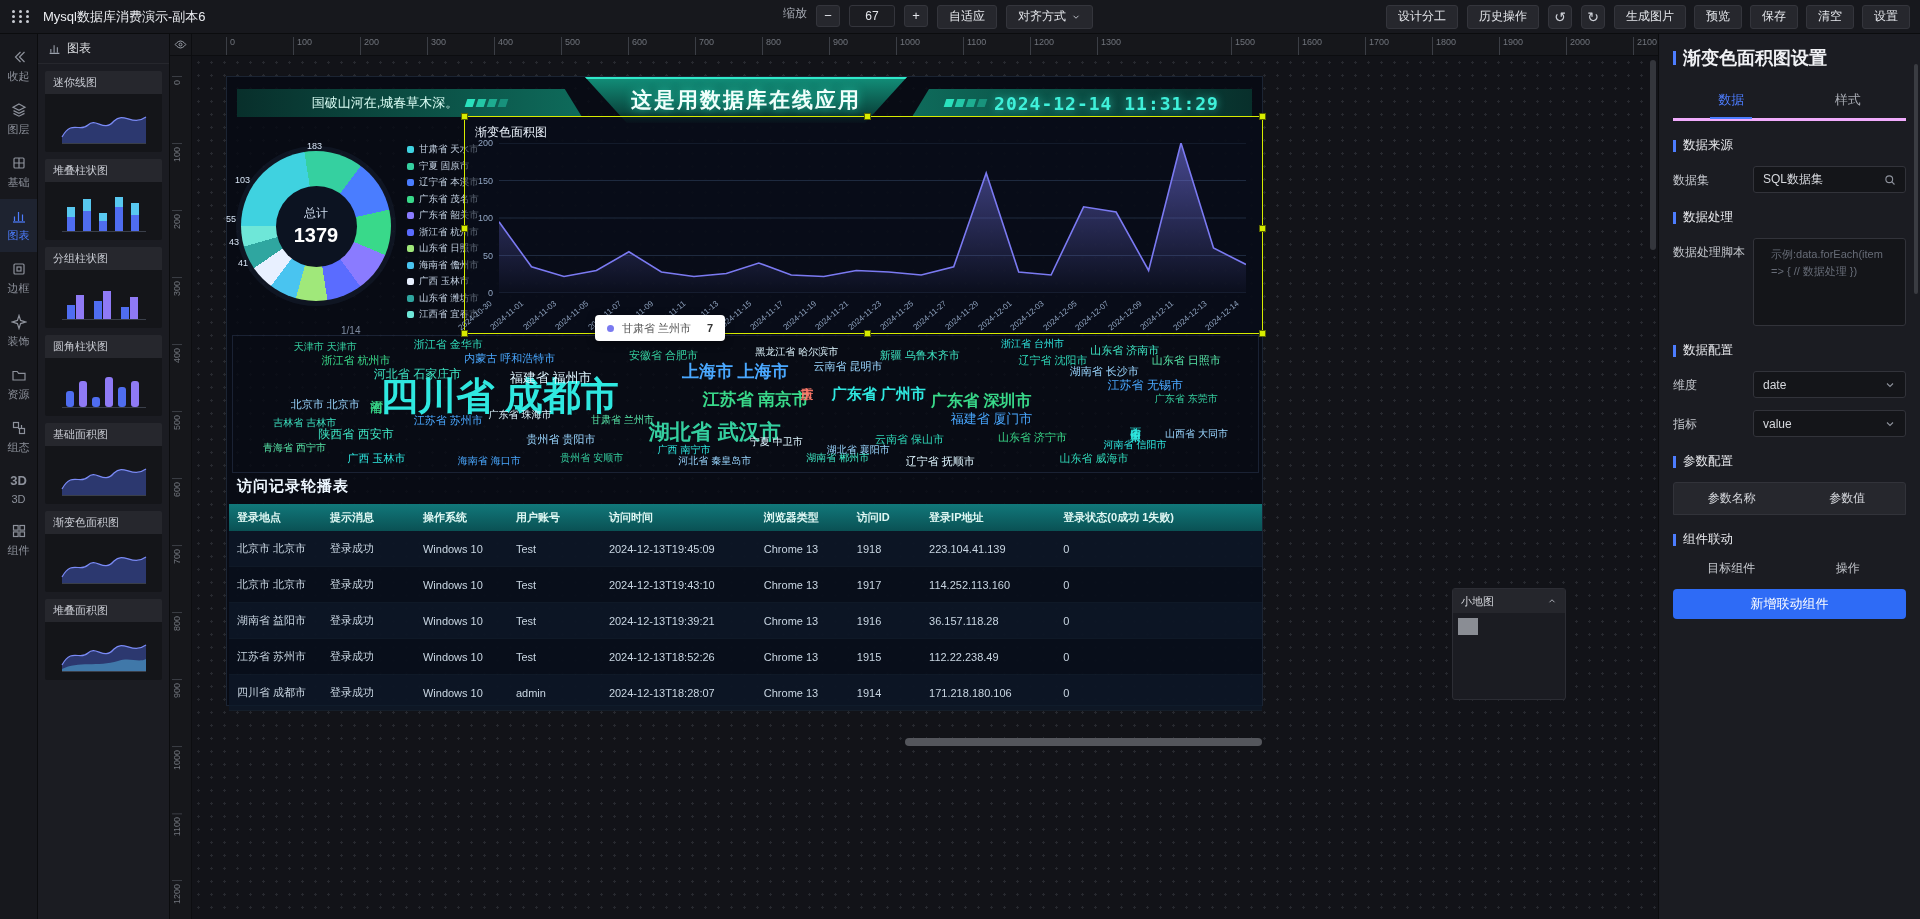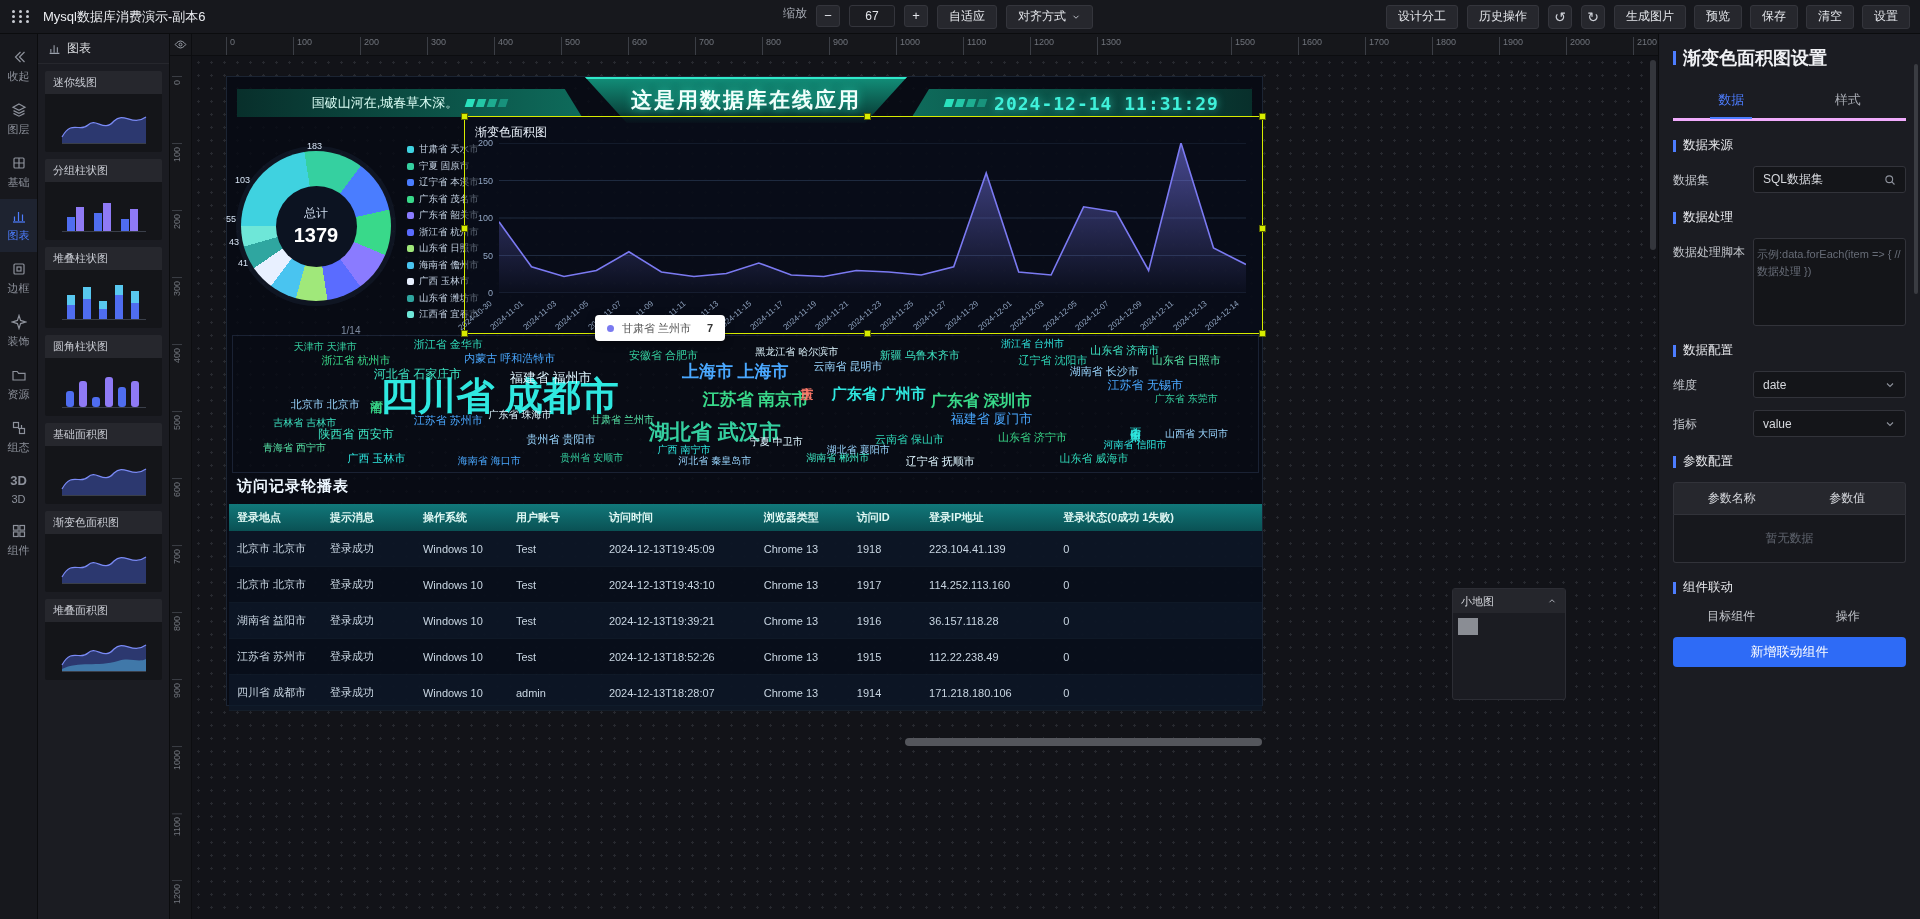--- a/index.html
+++ b/index.html
@@ -118,21 +118,21 @@
 .tab{flex:1;text-align:center;padding:9px 0;font-size:13px;color:#a8abb3;cursor:pointer;position:relative}
 .tab.active{color:#4d7dff}
 .tab.active::after{content:"";position:absolute;left:32%;right:32%;bottom:-1px;height:2px;background:#4d7dff}
 .sec-label{display:flex;align-items:center;gap:7px;font-size:12.5px;color:#e8e9ed;margin:16px 0 12px}
 .sec-label::before{content:"";width:3px;height:12px;background:#4d7dff}
 .field{display:flex;margin-bottom:12px}
 .field-label{width:80px;font-size:12px;color:#c3c6cc;padding-top:6px;flex:none}
 .ctrl-box{flex:1;height:27px;background:#141519;border:1px solid #32333a;border-radius:3px;display:flex;align-items:center;padding:0 9px;font-size:12px;color:#d7d9de;gap:6px}
 .ctrl-box .grow{flex:1}
 .ctrl-box svg{width:12px;height:12px;stroke:#8d919b;fill:none;stroke-width:1.5;flex:none}
-.script-box{flex:1;height:88px;background:#141519;border:1px solid #32333a;border-radius:3px;padding:7px 3px;font-size:11px;line-height:1.55;color:#676c77}
+.script-box{flex:1;height:88px;background:#141519;border:1px solid #32333a;border-radius:3px;padding:7px 17px;font-size:11px;line-height:1.55;color:#676c77}
 .ptable-head{display:flex;background:#26272d;border:1px solid #32333a;border-radius:3px 3px 0 0}
 .ptable-head div{flex:1;text-align:center;padding:7px 0;font-size:12px;color:#d4d6db}
 .ptable-body{height:48px;background:#17181d;border:1px solid #32333a;border-top:none;border-radius:0 0 3px 3px;display:flex;align-items:center;justify-content:center;font-size:12px;color:#5d626d;color:#5e636d}
 .link-head{display:flex;margin:4px 0 12px}
 .link-head div{flex:1;text-align:center;font-size:12px;color:#c3c6cc}
 .blue-btn{width:100%;height:30px;background:#2e6bf6;border-radius:4px;color:#fff;font-size:13px;display:flex;align-items:center;justify-content:center}
 #set-scroll{position:absolute;right:2px;top:30px;width:4px;height:230px;background:#3a3c42;border-radius:2px}
 </style>
 </head>
 <body>
@@ -260,48 +260,48 @@
         <div class="cp-label">迷你线图</div>
   <div class="cp-thumb">
           <svg viewBox="0 0 92 48" xmlns="http://www.w3.org/2000/svg">
             <line x1="4" y1="44.5" x2="88" y2="44.5" stroke="#3a3f4a" stroke-width="1"></line>
             <path d="M4 38 C14 20,22 34,30 26 C38 18,46 34,56 22 C66 12,74 28,88 18 L88 44 L4 44 Z" fill="rgba(79,109,240,.4)"></path>
             <path d="M4 38 C14 20,22 34,30 26 C38 18,46 34,56 22 C66 12,74 28,88 18" stroke="#7a8af5" fill="none" stroke-width="1.2"></path>
           </svg>
         </div>
       </div>
       <div class="cp-item">
-        <div class="cp-label">分组柱状图</div>
-  <div class="cp-thumb">
-          <svg viewBox="0 0 92 48" xmlns="http://www.w3.org/2000/svg">
-            <line x1="4" y1="44.5" x2="88" y2="44.5" stroke="#3a3f4a" stroke-width="1"></line>
-            <rect x="9" y="30" width="8" height="14" fill="#4f6df0"></rect>
-            <rect x="18" y="20" width="8" height="24" fill="#8f7af5"></rect>
-            <rect x="36" y="26" width="8" height="18" fill="#4f6df0"></rect>
-            <rect x="45" y="16" width="8" height="28" fill="#8f7af5"></rect>
-            <rect x="63" y="32" width="8" height="12" fill="#4f6df0"></rect>
-            <rect x="72" y="22" width="8" height="22" fill="#8f7af5"></rect>
-          </svg>
-        </div>
-      </div>
-      <div class="cp-item">
         <div class="cp-label">堆叠柱状图</div>
   <div class="cp-thumb">
           <svg viewBox="0 0 92 48" xmlns="http://www.w3.org/2000/svg">
             <line x1="4" y1="44.5" x2="88" y2="44.5" stroke="#3a3f4a" stroke-width="1"></line>
             <rect x="9" y="30" width="8" height="14" fill="#4f6df0"></rect>
             <rect x="9" y="20" width="8" height="10" fill="#58c8f0"></rect>
             <rect x="25" y="24" width="8" height="20" fill="#4f6df0"></rect>
             <rect x="25" y="12" width="8" height="12" fill="#58c8f0"></rect>
             <rect x="41" y="34" width="8" height="10" fill="#4f6df0"></rect>
             <rect x="41" y="26" width="8" height="8" fill="#58c8f0"></rect>
             <rect x="57" y="20" width="8" height="24" fill="#4f6df0"></rect>
             <rect x="57" y="10" width="8" height="10" fill="#58c8f0"></rect>
             <rect x="73" y="28" width="8" height="16" fill="#4f6df0"></rect>
             <rect x="73" y="16" width="8" height="12" fill="#58c8f0"></rect>
+          </svg>
+        </div>
+      </div>
+      <div class="cp-item">
+        <div class="cp-label">分组柱状图</div>
+  <div class="cp-thumb">
+          <svg viewBox="0 0 92 48" xmlns="http://www.w3.org/2000/svg">
+            <line x1="4" y1="44.5" x2="88" y2="44.5" stroke="#3a3f4a" stroke-width="1"></line>
+            <rect x="9" y="30" width="8" height="14" fill="#4f6df0"></rect>
+            <rect x="18" y="20" width="8" height="24" fill="#8f7af5"></rect>
+            <rect x="36" y="26" width="8" height="18" fill="#4f6df0"></rect>
+            <rect x="45" y="16" width="8" height="28" fill="#8f7af5"></rect>
+            <rect x="63" y="32" width="8" height="12" fill="#4f6df0"></rect>
+            <rect x="72" y="22" width="8" height="22" fill="#8f7af5"></rect>
           </svg>
         </div>
       </div>
       <div class="cp-item">
         <div class="cp-label">圆角柱状图</div>
   <div class="cp-thumb">
           <svg viewBox="0 0 92 48" xmlns="http://www.w3.org/2000/svg">
             <line x1="4" y1="44.5" x2="88" y2="44.5" stroke="#3a3f4a" stroke-width="1"></line>
             <rect x="8" y="28" width="8" height="16" rx="3" fill="#4f6df0"></rect>
             <rect x="21" y="18" width="8" height="26" rx="3" fill="#8f7af5"></rect>
@@ -747,21 +747,20 @@
           <path d="M4 6l4 4 4-4"></path>
         </svg>
     </div>
   </div>
 
   <div class="sec-label">参数配置</div>
   <div class="ptable-head">
     <div>参数名称</div>
     <div>参数值</div>
   </div>
-  <div class="ptable-body">暂无数据</div>
 
   <div class="sec-label">组件联动</div>
   <div class="link-head">
     <div>目标组件</div>
     <div>操作</div>
   </div>
   <button class="blue-btn">新增联动组件</button>
 
   <div id="set-scroll"></div>
 </aside>

